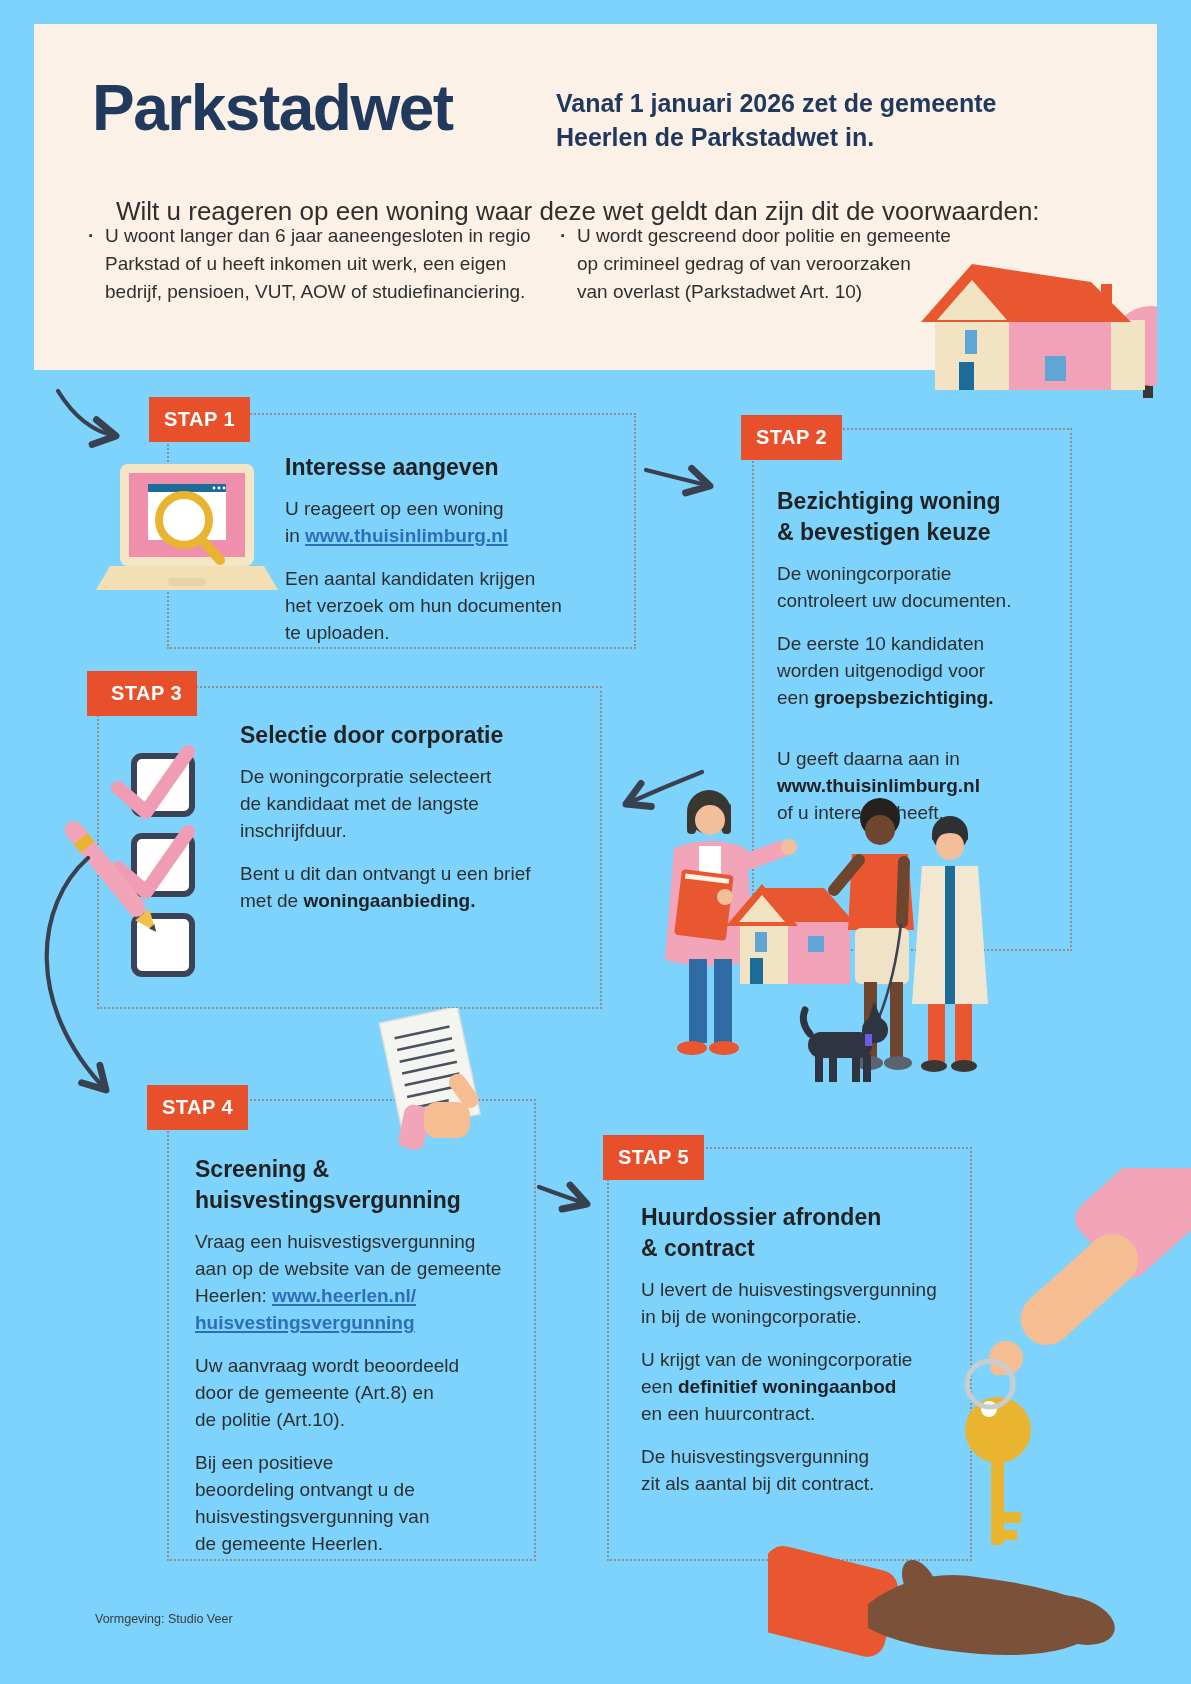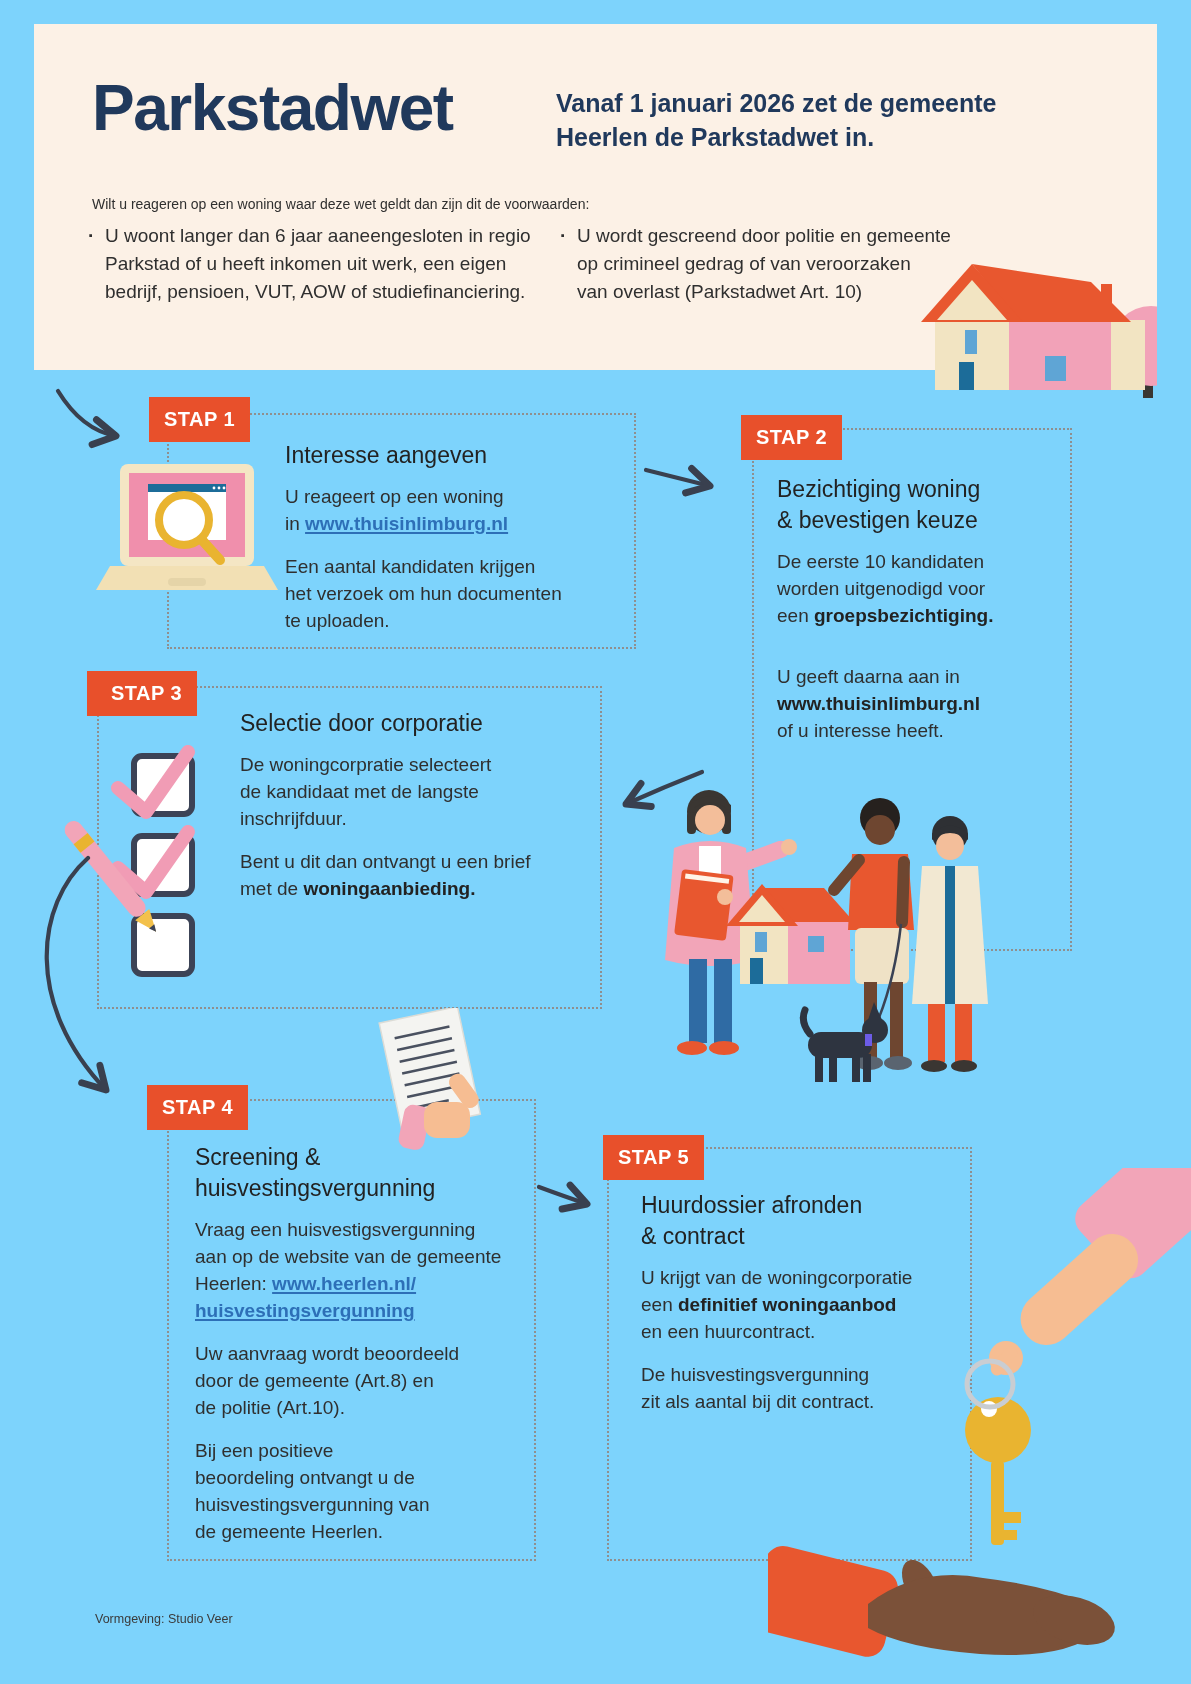--- a/index.html
+++ b/index.html
@@ -11,21 +11,21 @@
   html,body{margin:0;padding:0;background:#ffffff;}
   .page{position:relative;width:1191px;height:1684px;background:#7dd3fc;
         font-family:"Liberation Sans",sans-serif;overflow:hidden;}
 
   
   .hero{position:absolute;left:34px;top:24px;width:1123px;height:346px;background:var(--cream);}
   .page-title{position:absolute;left:92px;top:76px;font-size:64px;font-weight:700;
               letter-spacing:-1.5px;color:var(--navy);line-height:1;}
   .hero-sub{position:absolute;left:556px;top:86px;font-size:25px;line-height:34px;
             font-weight:700;color:var(--navy);white-space:pre-line;}
-  .hero-intro{position:absolute;left:92px;top:196px;font-size:14px;color:var(--ink);}
+  .hero-intro{position:absolute;left:116px;top:196px;font-size:26px;color:var(--ink);}
   .bullet{position:absolute;top:222px;display:flex;gap:9px;font-size:19px;line-height:28px;
           color:var(--ink);}
   .bullet .dot{flex:0 0 auto;width:8px;font-weight:700;}
   .bullet .btxt{white-space:pre-line;}
   .b1{left:88px;}
   .b2{left:560px;}
 
   
   .stepbox{position:absolute;border:2px dotted var(--dotted);z-index:1;}
   .box1{left:167px;top:413px;width:465px;height:232px;}
@@ -38,22 +38,22 @@
          font-size:20px;letter-spacing:.5px;height:45px;line-height:45px;padding:0 15px;}
   .badge1{left:149px;top:397px;text-align:center;} .badge2{left:741px;top:415px;text-align:center;} .badge3{left:87px;top:671px;padding-left:24px;}
   .badge4{left:147px;top:1085px;} .badge5{left:603px;top:1135px;}
 
   .content{position:absolute;z-index:2;color:var(--ink);}
   .c1{left:285px;top:436px;width:335px;}
   .c2{left:777px;top:470px;width:284px;}
   .c3{left:240px;top:704px;width:354px;}
   .c4{left:195px;top:1138px;width:332px;}
   .c5{left:641px;top:1186px;width:324px;}
-  .step-title{font-size:23px;line-height:31px;font-weight:400;color:#222222;
-              margin:4px 0 12px 0;white-space:pre-line;}
+  .step-title{font-size:23px;line-height:31px;font-weight:700;color:#222222;
+              margin:16px 0 12px 0;white-space:pre-line;}
   .para{font-size:19px;line-height:27px;margin:0 0 16px 0;white-space:pre-line;}
   .para.gap{margin-top:34px;}
   .seg-n{font-weight:400;}
   .seg-b{font-weight:700;color:#222222;}
   .seg-link{color:var(--link);font-weight:700;text-decoration:underline;
             text-decoration-thickness:2px;text-underline-offset:2px;cursor:pointer;}
 
   
   .ill{position:absolute;z-index:2;}
   .arrows{position:absolute;left:0;top:0;z-index:2;pointer-events:none;}
@@ -115,20 +115,22 @@
     <h2 class="step-title">Interesse aangeven</h2>
     <p class="para"><span class="seg-n">U reageert op een woning
 in </span><span class="seg-link">www.thuisinlimburg.nl</span></p>
     <p class="para"><span class="seg-n">Een aantal kandidaten krijgen
 het verzoek om hun documenten
 te uploaden.</span></p>
   </div>
   <div class="content c2">
     <h2 class="step-title">Bezichtiging woning
 &amp; bevestigen keuze</h2>
+    <p class="para"><span class="seg-n">De woningcorporatie
+controleert uw documenten.</span></p>
     <p class="para"><span class="seg-n">De eerste 10 kandidaten
 worden uitgenodigd voor
 een </span><span class="seg-b">groepsbezichtiging.</span></p>
     <p class="para gap"><span class="seg-n">U geeft daarna aan in
 </span><span class="seg-b">www.thuisinlimburg.nl</span><span class="seg-n">
 of u interesse heeft.</span></p>
   </div>
   <div class="content c3">
     <h2 class="step-title">Selectie door corporatie</h2>
     <p class="para"><span class="seg-n">De woningcorpratie selecteert
@@ -148,20 +150,22 @@
 door de gemeente (Art.8) en
 de politie (Art.10).</span></p>
     <p class="para"><span class="seg-n">Bij een positieve
 beoordeling ontvangt u de
 huisvestingsvergunning van
 de gemeente Heerlen.</span></p>
   </div>
   <div class="content c5">
     <h2 class="step-title">Huurdossier afronden
 &amp; contract</h2>
+    <p class="para"><span class="seg-n">U levert de huisvestingsvergunning
+in bij de woningcorporatie.</span></p>
     <p class="para"><span class="seg-n">U krijgt van de woningcorporatie
 een </span><span class="seg-b">definitief woningaanbod</span><span class="seg-n">
 en een huurcontract.</span></p>
     <p class="para"><span class="seg-n">De huisvestingsvergunning
 zit als aantal bij dit contract.</span></p>
   </div>
 
   <svg class="ill" style="left:96px;top:462px;" width="182" height="136" viewBox="0 0 182 136">
     <rect x="24" y="2" width="134" height="102" rx="8" fill="#F4E6C4"></rect>
     <rect x="33" y="11" width="116" height="84" fill="#F08FAC"></rect>

